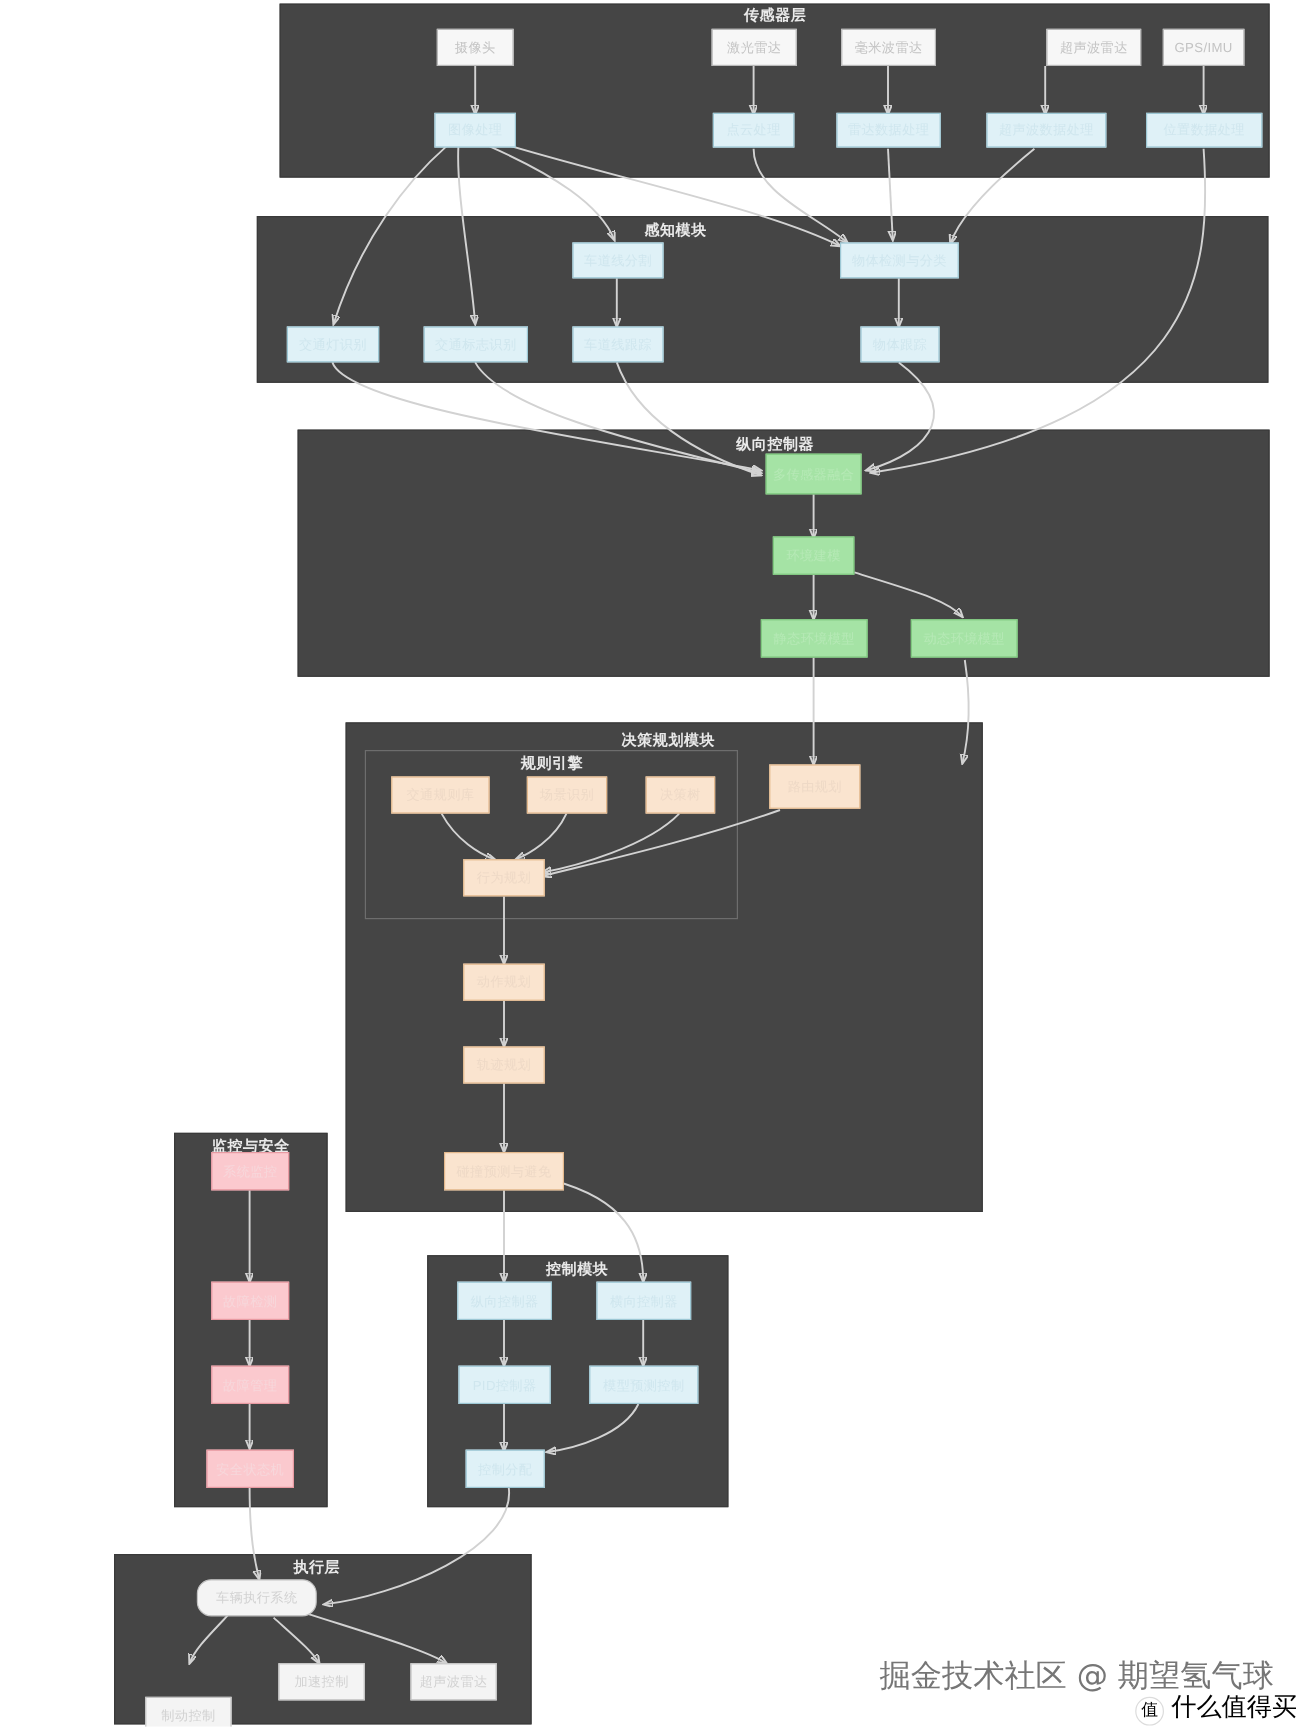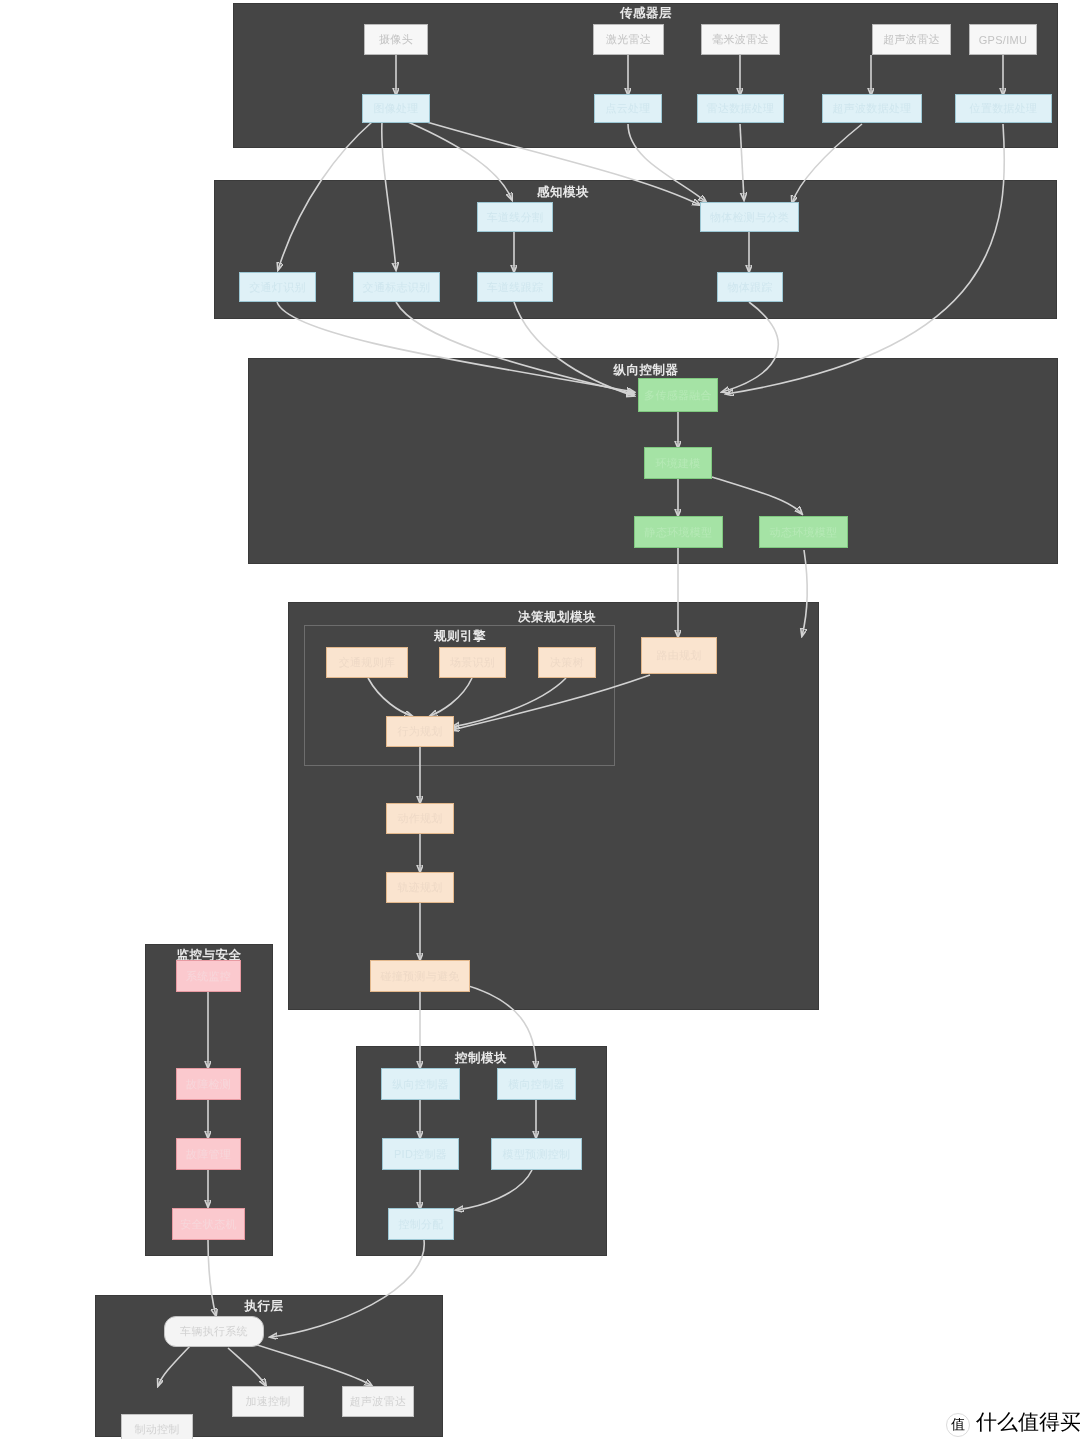--- a/index.html
+++ b/index.html
@@ -171,17 +171,18 @@
   <div class="node n-blue" style="left:497px;top:1068px;width:79px;height:32px;">横向控制器</div>
   <div class="node n-blue" style="left:382px;top:1138px;width:77px;height:32px;">PID控制器</div>
   <div class="node n-blue" style="left:491px;top:1138px;width:91px;height:32px;">模型预测控制</div>
   <div class="node n-blue" style="left:388px;top:1208px;width:66px;height:32px;">控制分配</div>
 
   <div class="node n-exec" style="left:164px;top:1316px;width:100px;height:31px;border-radius:12px;">车辆执行系统</div>
   <div class="node n-exec" style="left:121px;top:1386px;width:72px;height:31px;margin-top:28px;">制动控制</div>
   <div class="node n-exec" style="left:232px;top:1386px;width:72px;height:31px;font-family:Liberation Mono, monospace;">加速控制</div>
   <div class="node n-exec" style="left:342px;top:1386px;width:72px;height:31px;">超声波雷达</div>
 
+  <div class="wm1" style="left:733px;top:1379px;">掘金技术社区 @ 期望氢气球</div>
   <div class="wm2" style="left:946px;top:1408px;">
     <span class="badge">值</span><span>什么值得买</span>
   </div>
 
 </div>
 
 </body></html>

